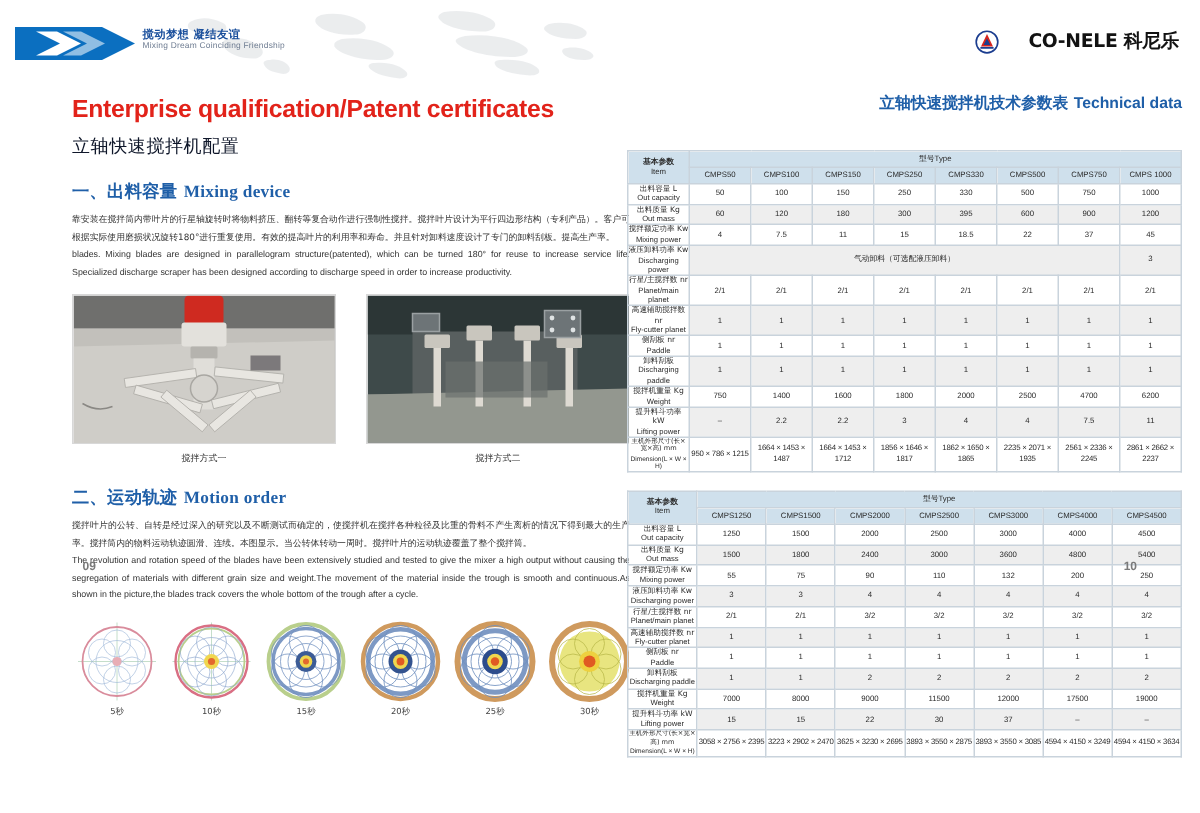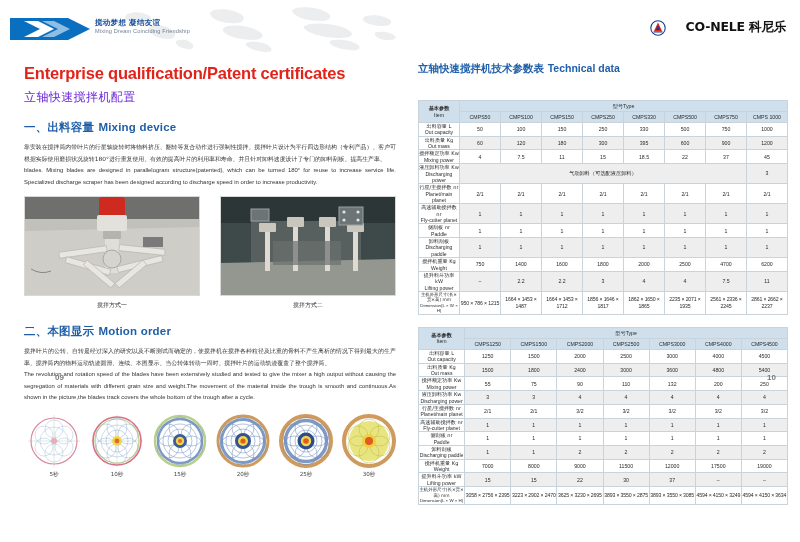--- a/index.html
+++ b/index.html
@@ -37,36 +37,36 @@
     position:absolute; right:14px; top:19px;
     display:flex; align-items:center; gap:20px;
   }
   .brand-mark { width:16px; height:16px; }
   .brand-text {
     font-size:12.5px; font-weight:bold; color:#121212; letter-spacing:-.2px;
     font-family:"DejaVu Sans","Liberation Sans",sans-serif;
   }
 
   
-  .left-col { position:absolute; left:24px; top:64px; width:372px; }
+  .left-col { position:absolute; left:48px; top:64px; width:372px; }
 
   .title-en {
     color:#e2231a; font-size:16.5px; font-weight:bold; letter-spacing:-.2px;
     white-space:nowrap;
   }
   .title-cn {
-    color:#6d28d9; font-size:12px; margin-top:6px; letter-spacing:.4px;
+    color:#0f172a; font-size:12px; margin-top:6px; letter-spacing:.4px;
     font-family:"DejaVu Sans","Liberation Sans",sans-serif;
   }
 
   .sec-head {
     color:#1f5fa8; font-size:11.5px; font-weight:bold; margin-top:14px;
     font-family:"DejaVu Sans","Liberation Sans",sans-serif; letter-spacing:.2px;
   }
-  .sec-head .en { font-family:Liberation Sans, sans-serif; }
+  .sec-head .en { font-family:Liberation Serif, serif; }
 
   .para-cn {
     font-size:5.9px; line-height:1.95; color:#333; text-align:justify;
     margin-top:7px; font-family:"DejaVu Sans","Liberation Sans",sans-serif;
   }
   .para-en {
     font-size:5.9px; line-height:1.95; color:#333; text-align:justify;
     font-family:"Liberation Sans",sans-serif;
   }
 
@@ -85,21 +85,21 @@
   .track { width:56px; }
   .track svg { display:block; }
   .track-cap {
     text-align:center; font-size:5.6px; color:#444; margin-top:2px;
     font-family:"DejaVu Sans","Liberation Sans",sans-serif;
   }
 
   
   .right-col { position:absolute; left:418px; top:62px; width:370px; }
   .tbl-title {
-    text-align:left; font-size:10.5px; font-weight:bold; color:#1f5fa8;
+    text-align:right; font-size:10.5px; font-weight:bold; color:#1f5fa8;
     margin-bottom:24px; font-family:"DejaVu Sans","Liberation Sans",sans-serif;
   }
   .tbl-title .en { font-family:"Liberation Sans",sans-serif; }
 
   table.spec {
     width:370px; border-collapse:collapse; table-layout:fixed;
     font-family:"Liberation Sans",sans-serif;
   }
   table.spec td, table.spec th {
     border:1px solid #c9d3dc;
@@ -126,21 +126,21 @@
   td.dimlabel .l1, td.dimlabel .l2 { font-size:4.4px; }
   .row2 { height:15px; }
   .table-gap { height:12px; }
 
   
   .pg {
     position:absolute; bottom:10px; font-size:8px; color:#7a7a7a;
     font-weight:bold; font-family:"Liberation Sans",sans-serif;margin-left:21px;
   }
   .pg-left { left:34px; }
-  .pg-right { right:24px;text-align:right; }
+  .pg-right { right:42px;text-align:right; }
 </style>
 </head>
 <body>
 
 <div class="page">
 
   <div class="header">
     <div class="world-map">
       <svg width="300" height="52" viewBox="0 0 300 52">
         <g fill="#b9bfc6">
@@ -257,21 +257,21 @@
               <circle cx="137" cy="23" r="1.6" fill="#dfe3e4"></circle>
             <rect x="30" y="12" width="18" height="12" fill="#6d7477" stroke="#9aa0a2"></rect>
             <rect x="52" y="44" width="68" height="24" fill="#6b716d" opacity=".7"></rect>
           </svg>
         </div>
         <div class="photo-cap">搅拌方式二</div>
       </div>
     </div>
 
     <div class="sec-head">
-      <span>二、本图显示</span>
+      <span>二、运动轨迹</span>
       <span class="en">Motion order</span>
     </div>
     <div class="para-cn">搅拌叶片的公转、自转是经过深入的研究以及不断测试而确定的，使搅拌机在搅拌各种粒径及比重的骨料不产生离析的情况下得到最大的生产率。搅拌筒内的物料运动轨迹圆滑、连续。本图显示。当公转体转动一周时。搅拌叶片的运动轨迹覆盖了整个搅拌筒。</div>
     <div class="para-en">The revolution and rotation speed of the blades have been extensively studied and tested to give the mixer a high output without causing the segregation of materials with different grain size and weight.The movement of the material inside the trough is smooth and continuous.As shown in the picture,the blades track covers the whole bottom of the trough after a cycle.</div>
 
     <div class="tracks">
       <div class="track">
         <svg width="56" height="56" viewBox="0 0 56 56">
           <g stroke="#9fc8a8" stroke-width=".5" opacity=".8">
               <line x1="28" y1="2" x2="28" y2="54"></line>

